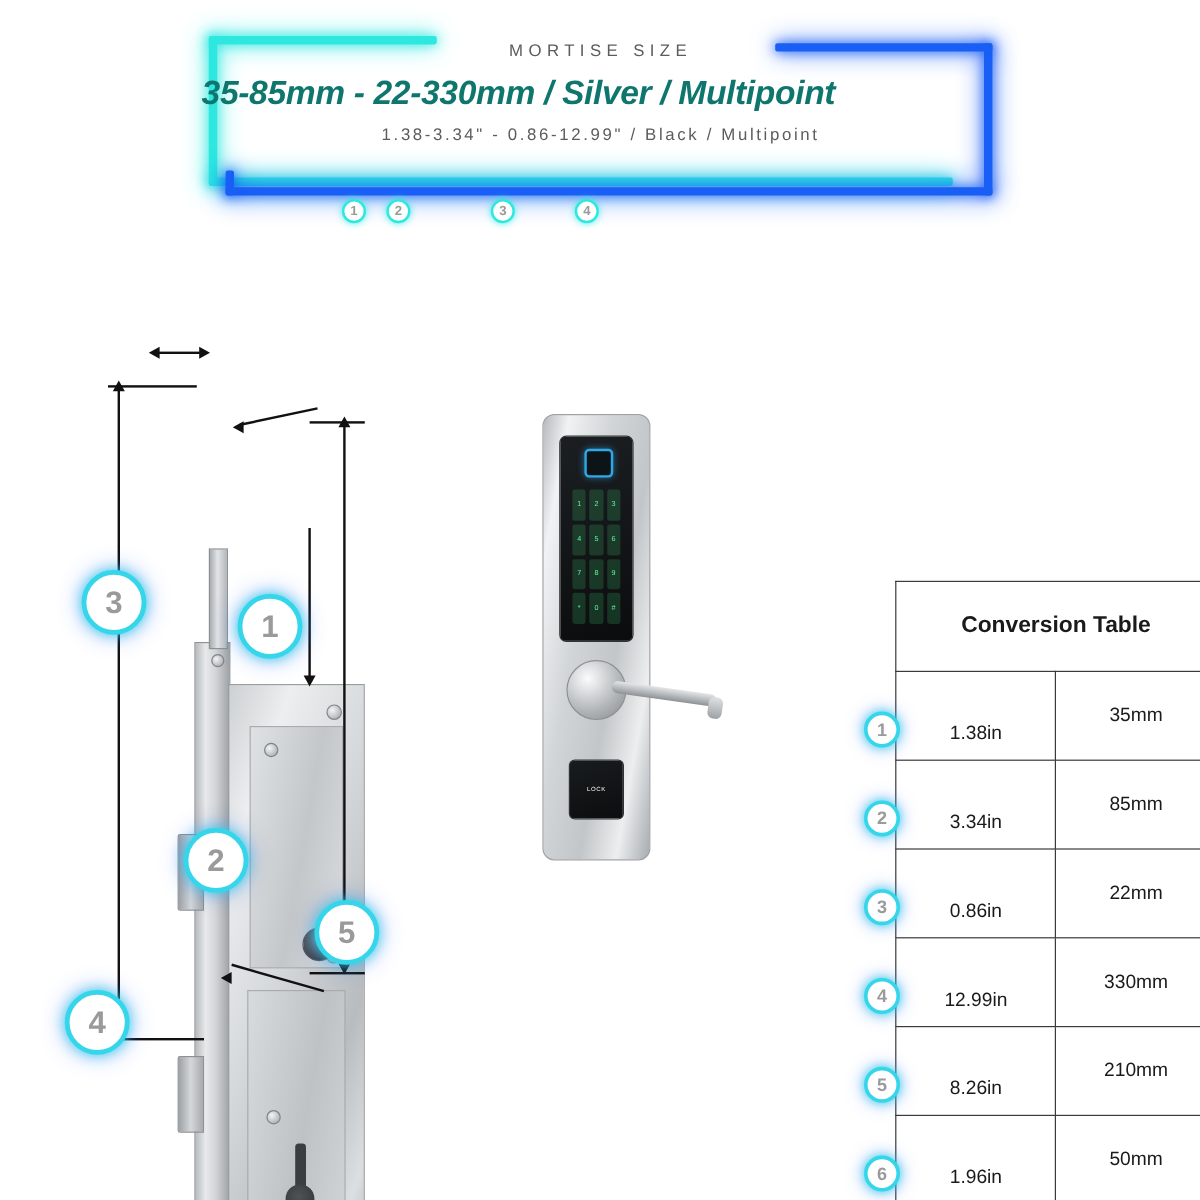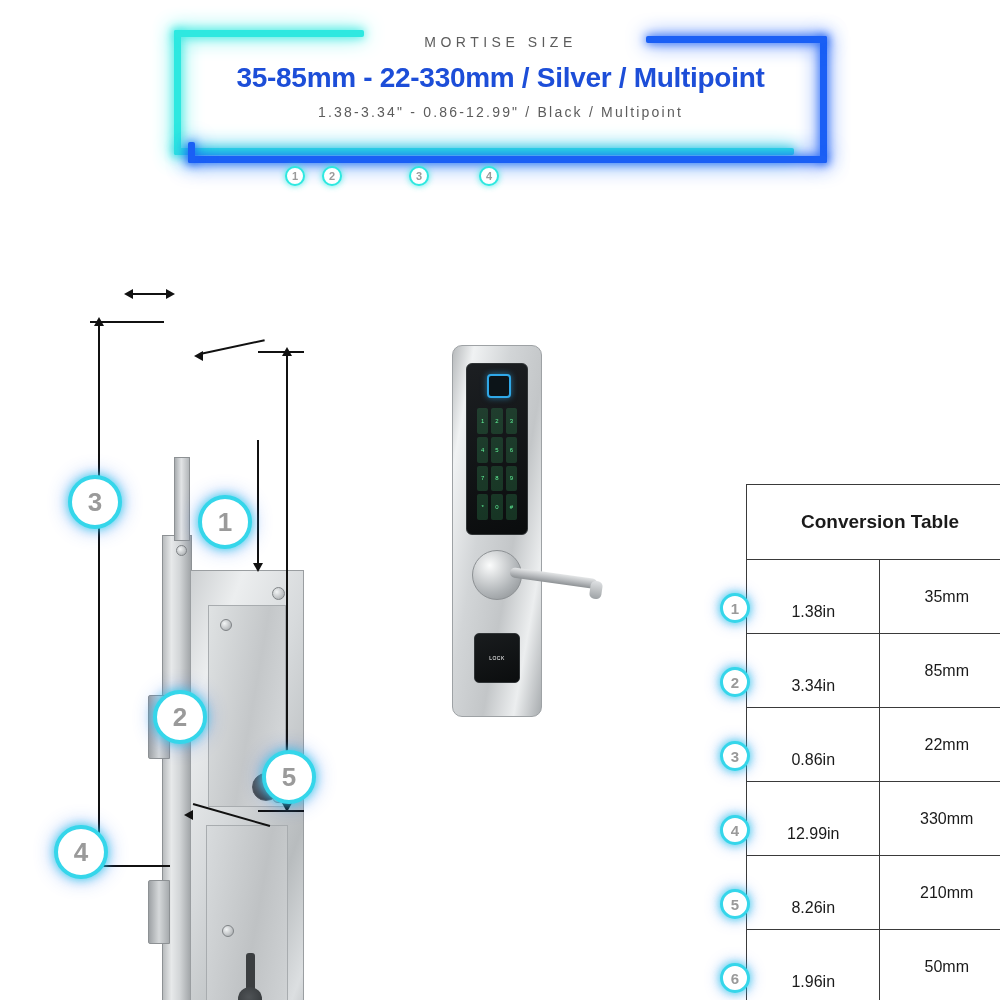--- a/index.html
+++ b/index.html
@@ -85,25 +85,25 @@
     text-align: center;
     font-size: 14px;
     letter-spacing: 4.5px;
     color: #5c5c5c;
     font-weight: 400;
   }
   #header-main {
     position: absolute;
     left: 0; top: 40px;
     width: 665px;
-    text-align: center;
     font-size: 28px;
     font-weight: bold;
-    color: #1d4ed8;
+    color: #0f766e;
     letter-spacing: -0.3px;
+    font-style: italic;
   }
   #header-sub {
     position: absolute;
     left: 0; top: 82px;
     width: 665px;
     text-align: center;
     font-size: 14px;
     letter-spacing: 2.2px;
     color: #5c5c5c;
   }

